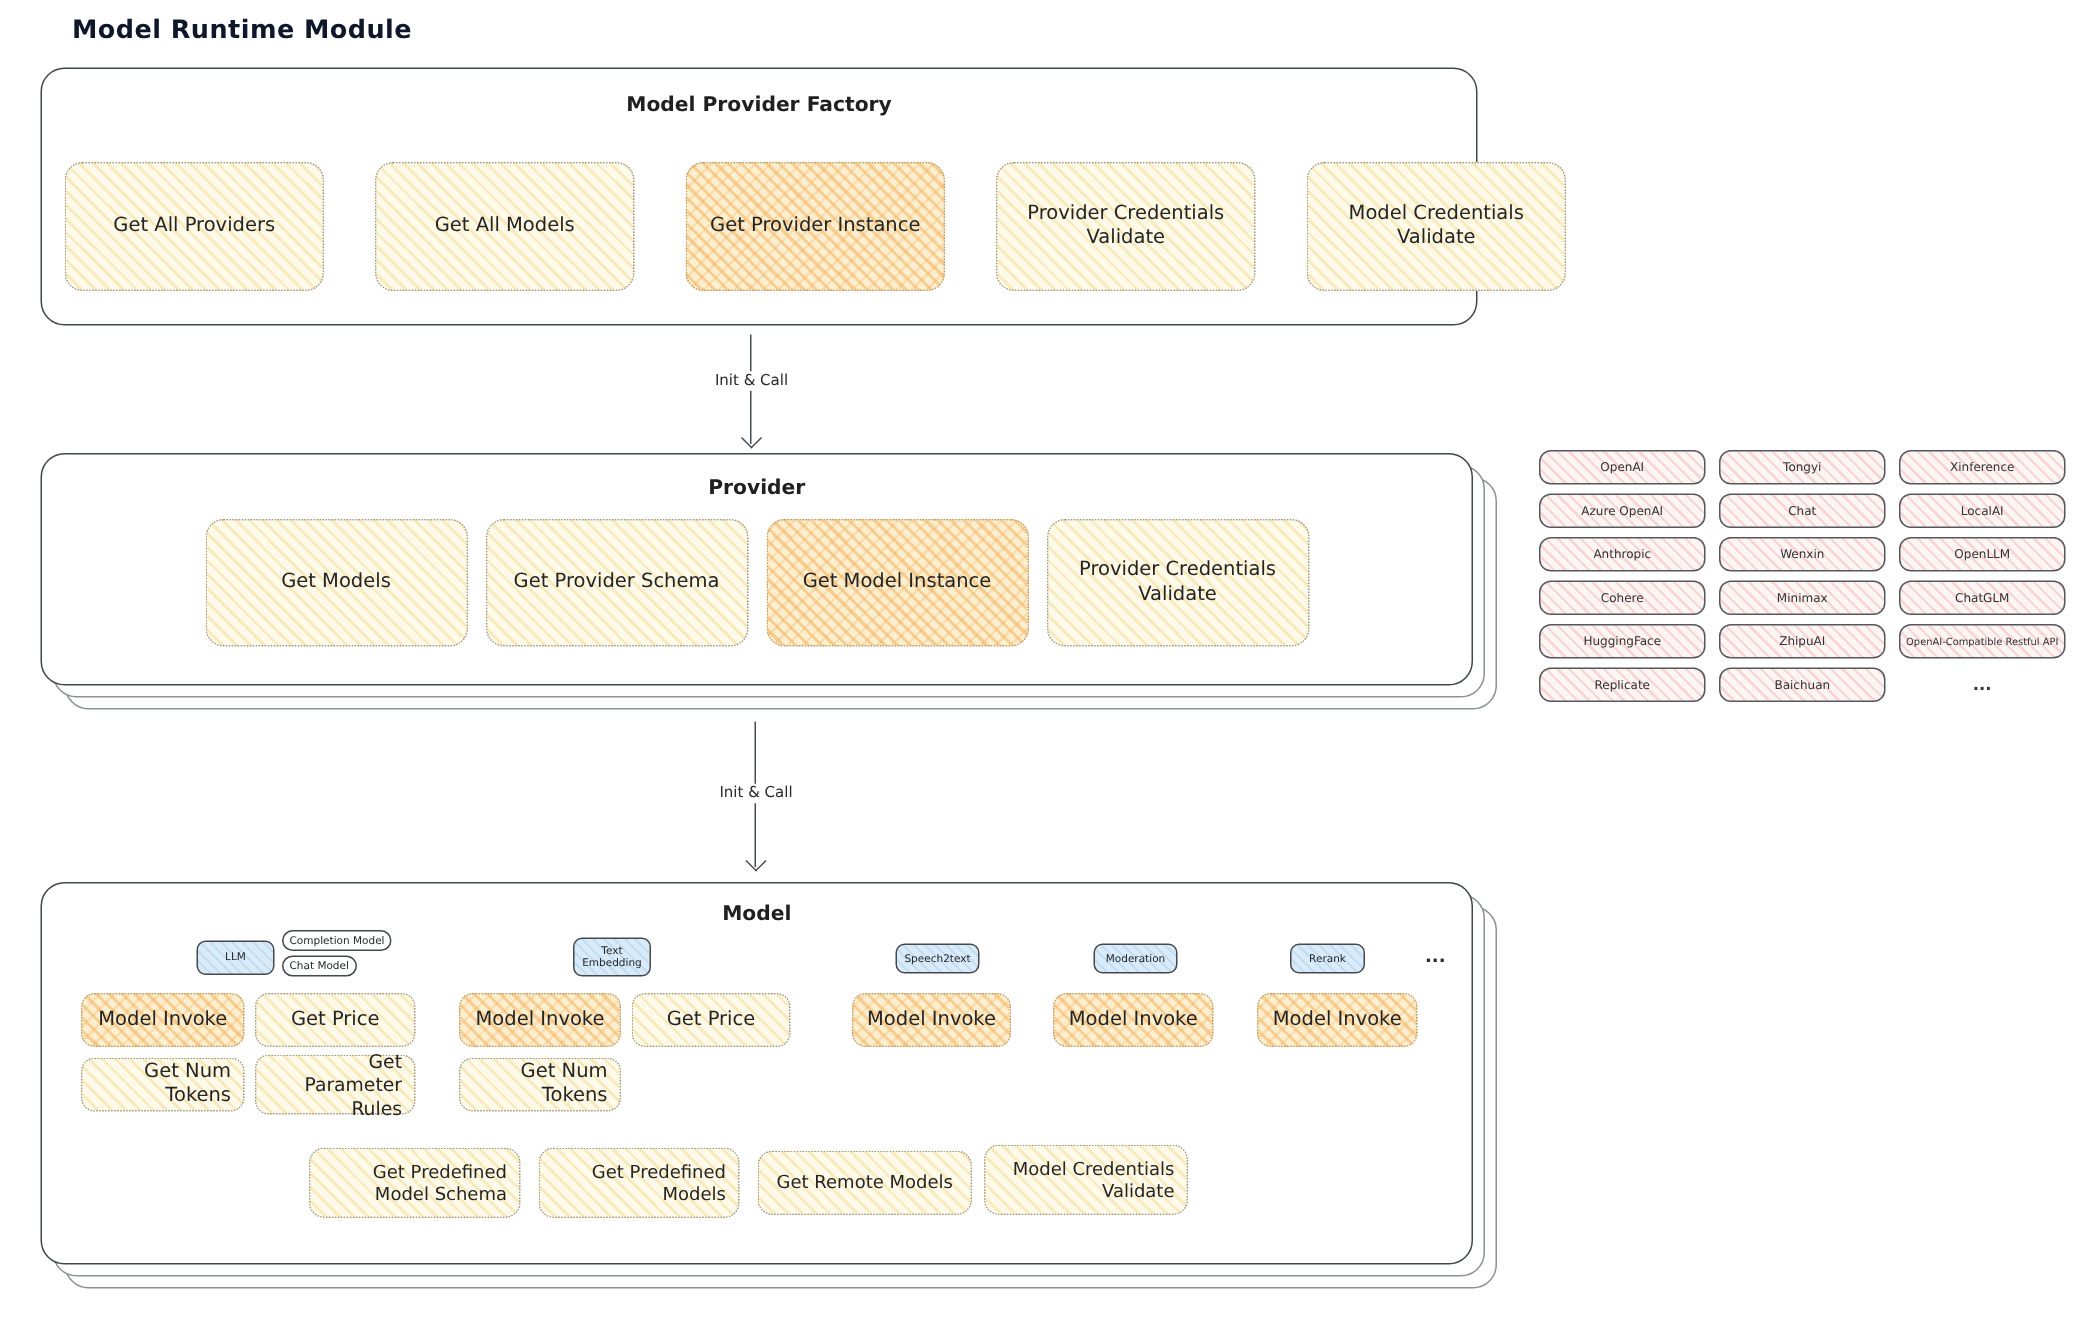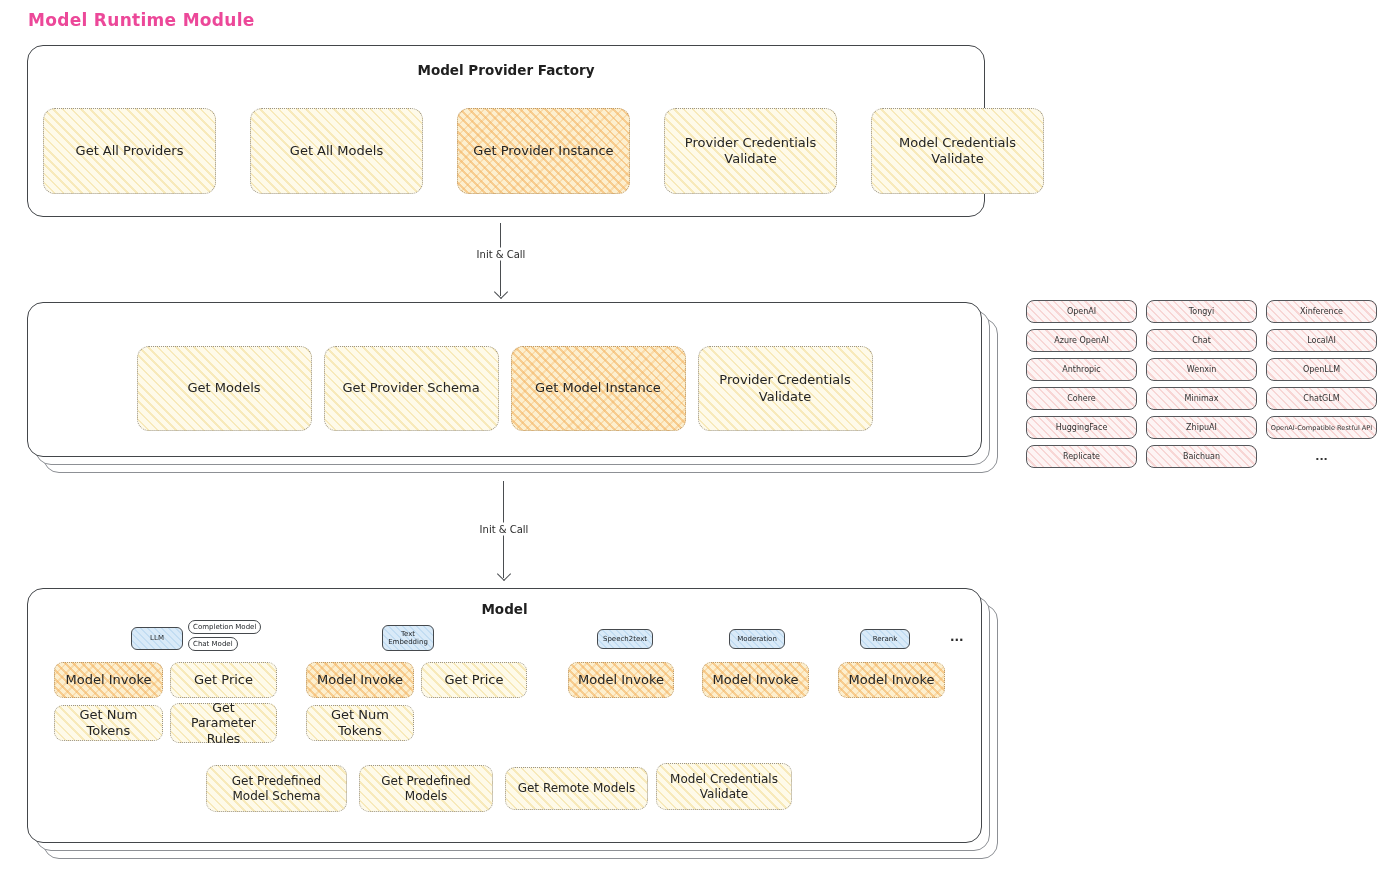--- a/index.html
+++ b/index.html
@@ -2,22 +2,22 @@
 <html><head>
 <meta charset="utf-8">
 <style>
   * { margin:0; padding:0; box-sizing:border-box; }
   html,body { background:#ffffff; }
   body { font-family:"DejaVu Sans", sans-serif; color:#1f1f1f; }
 
   .canvas { position:relative; width:1393px; height:880px; background:#ffffff; overflow:hidden; }
 
   .title {
-    position:absolute; left:28px; top:10px;
-    font-size:17px; font-weight:700; letter-spacing:.3px; color:#ec4899;
+    position:absolute; left:48px; top:10px;
+    font-size:17px; font-weight:700; letter-spacing:.3px; color:#0f172a;
   }
 
   
   .card {
     position:absolute; background:#ffffff;
     border:1.6px solid #43464a; border-radius:16px;
   }
   .card-label {
     position:absolute; top:16px; left:0; right:0;
     text-align:center; font-size:13.5px; font-weight:600; color:#202020;
@@ -92,21 +92,21 @@
     text-align:center; font-size:8px; color:#333;
     border:1.3px solid #54575b; border-radius:8px;
     background-color:#fdf4f4;
     background-image:repeating-linear-gradient(45deg, rgba(242,184,182,.5) 0 1.6px, rgba(0,0,0,0) 1.6px 5.5px);
     white-space:nowrap; overflow:hidden;
   }
   .pcell.cell-long { font-size:6.6px; }
   .pcell.no-box { border:none; background:none; font-size:11px; font-weight:700; }
 
   
-  .abs { position:absolute; }
+  .abs { position:absolute;text-align:right; }
   .tag-blue {
     display:flex; align-items:center; justify-content:center; text-align:center;
     background-color:#d9eaf8;
     background-image:repeating-linear-gradient(45deg, rgba(168,205,235,.45) 0 1.4px, rgba(0,0,0,0) 1.4px 5px);
     border:1.3px solid #45494d; border-radius:6px;
     font-size:7px; line-height:1.15; color:#23272b;
   }
   .tag-white {
     display:flex; align-items:center; justify-content:center;
     background:#ffffff; border:1.1px solid #45494d; border-radius:7px;
@@ -135,20 +135,21 @@
   </div>
 
   <div class="arrow" style="left:500px; top:223px; height:73px;">
     <span class="arrow-label" style="top:42%;">Init &amp; Call</span>
   </div>
 
   <div class="stack" style="left:27px; top:302px; width:955px; height:155px;">
     <div class="ghost g2"></div>
     <div class="ghost g1"></div>
     <div class="card main">
+      <div class="card-label" style="top:14px;">Provider</div>
       <div class="provider-row">
         <div class="node yellow">Get Models</div>
         <div class="node yellow">Get Provider Schema</div>
         <div class="node orange">Get Model Instance</div>
         <div class="node yellow">Provider Credentials Validate</div>
       </div>
     </div>
   </div>
 
   <div class="providers-grid">

